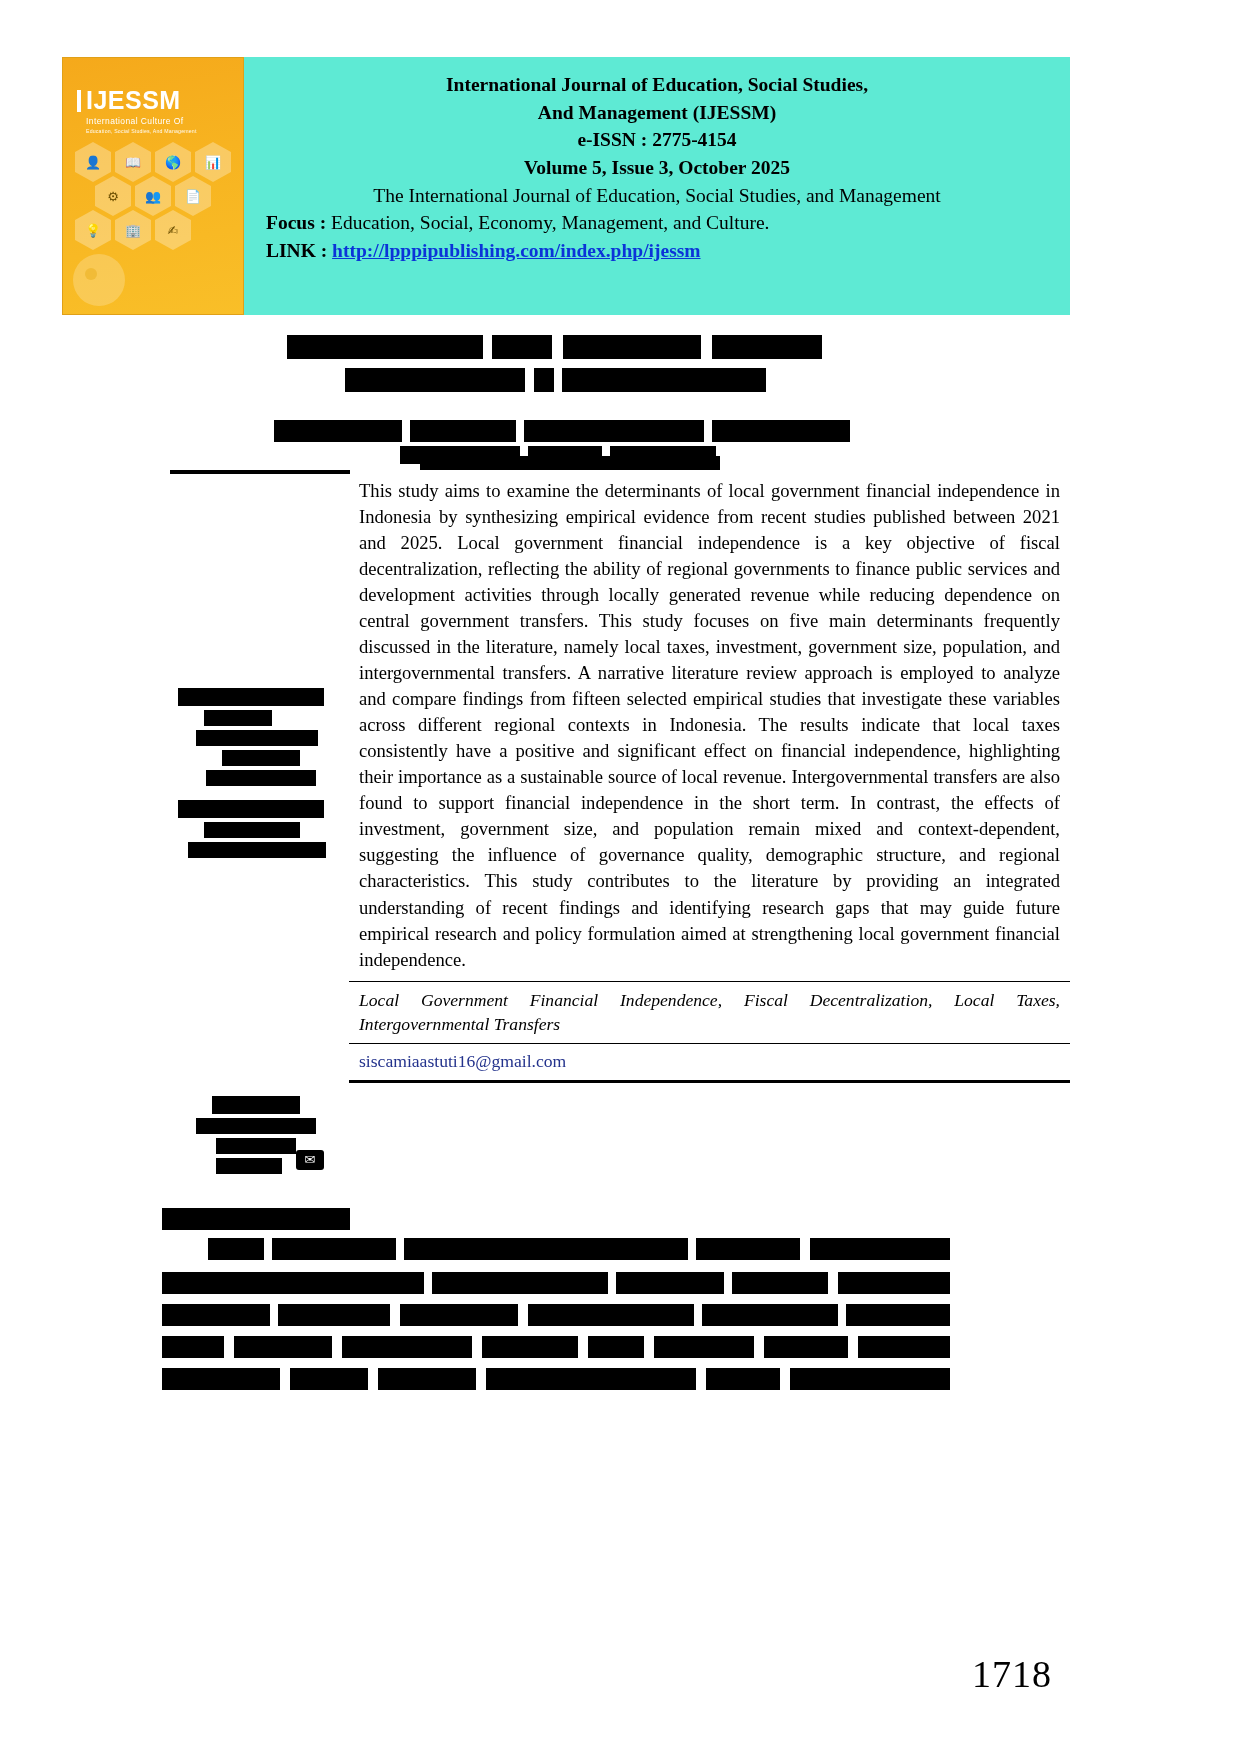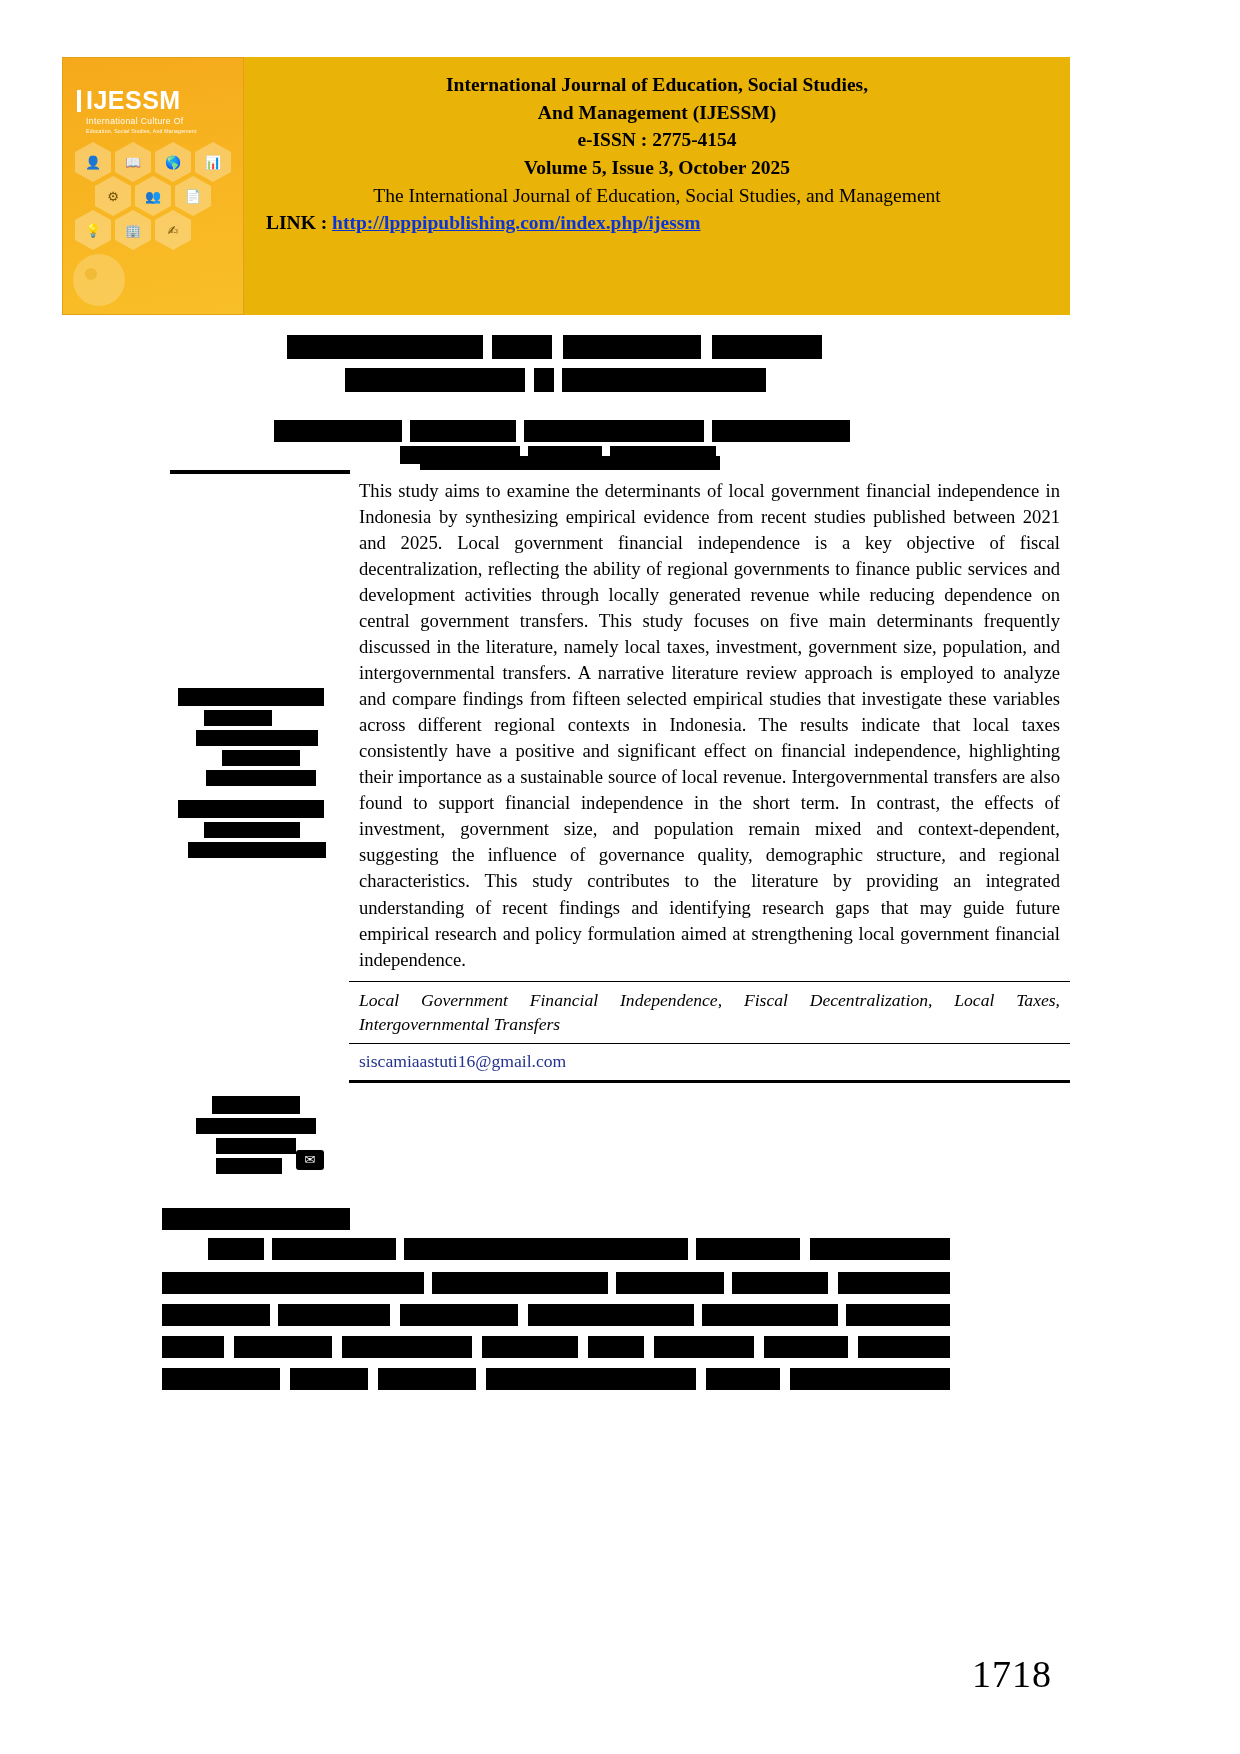--- a/index.html
+++ b/index.html
@@ -115,21 +115,21 @@
     content: "";
     position: absolute;
     left: 12px; top: 14px;
     width: 12px; height: 12px;
     border-radius: 50%;
     background: rgba(230,170,20,0.45);
   }
 
   .header-text {
     flex: 1;
-    background: #eab308;
+    background: #5eead4;
     padding: 14px 22px 10px 22px;
     box-sizing: border-box;
     font-size: 19.5px;
     line-height: 1.42;
   }
   .ht-center { text-align: center; }
   .ht-bold { font-weight: bold; }
   .ht-line { margin: 0; }
   .ht-justify { text-align: left; }
   .ht-link {
@@ -246,20 +246,21 @@
       </div>
       <div class="moon"></div>
     </div>
 
     <div class="header-text">
       <p class="ht-line ht-center ht-bold">International Journal of Education, Social Studies,</p>
       <p class="ht-line ht-center ht-bold">And Management (IJESSM)</p>
       <p class="ht-line ht-center ht-bold">e-ISSN : 2775-4154</p>
       <p class="ht-line ht-center ht-bold">Volume 5, Issue 3, October 2025</p>
       <p class="ht-line ht-center">The International Journal of Education, Social Studies, and Management</p>
+      <p class="ht-line ht-justify"><span class="ht-bold">Focus :</span><span> Education, Social, Economy, Management, and Culture.</span></p>
       <p class="ht-line ht-justify"><span class="ht-bold">LINK : </span><a class="ht-link" href="#">http://lpppipublishing.com/index.php/ijessm</a></p>
     </div>
   </div>
 
   <div>
     <div class="redact" style="left:287px; top:335px; width:196px; height:24px;"></div>
     <div class="redact" style="left:492px; top:335px; width:60px; height:24px;"></div>
     <div class="redact" style="left:563px; top:335px; width:138px; height:24px;"></div>
     <div class="redact" style="left:712px; top:335px; width:110px; height:24px;"></div>
     <div class="redact" style="left:345px; top:368px; width:180px; height:24px;"></div>

